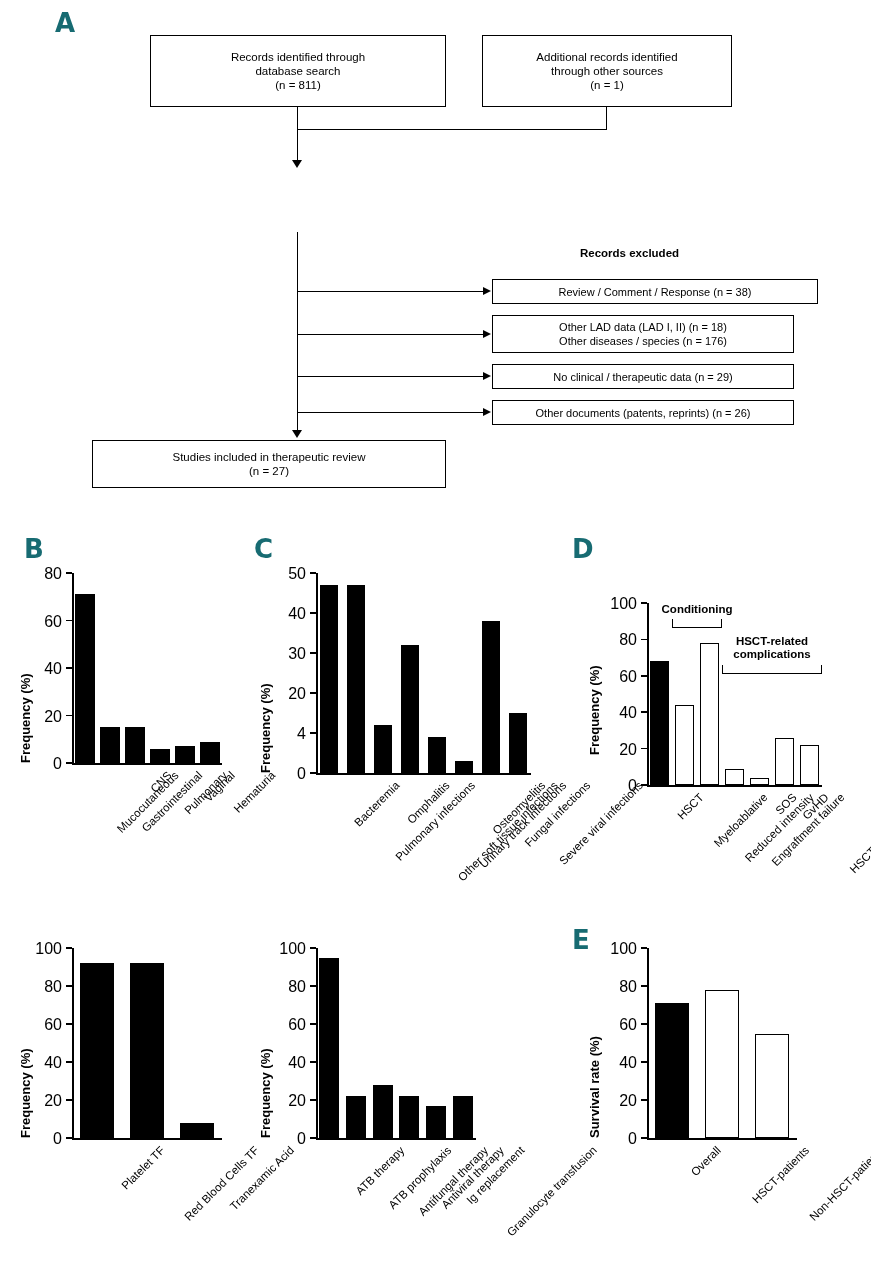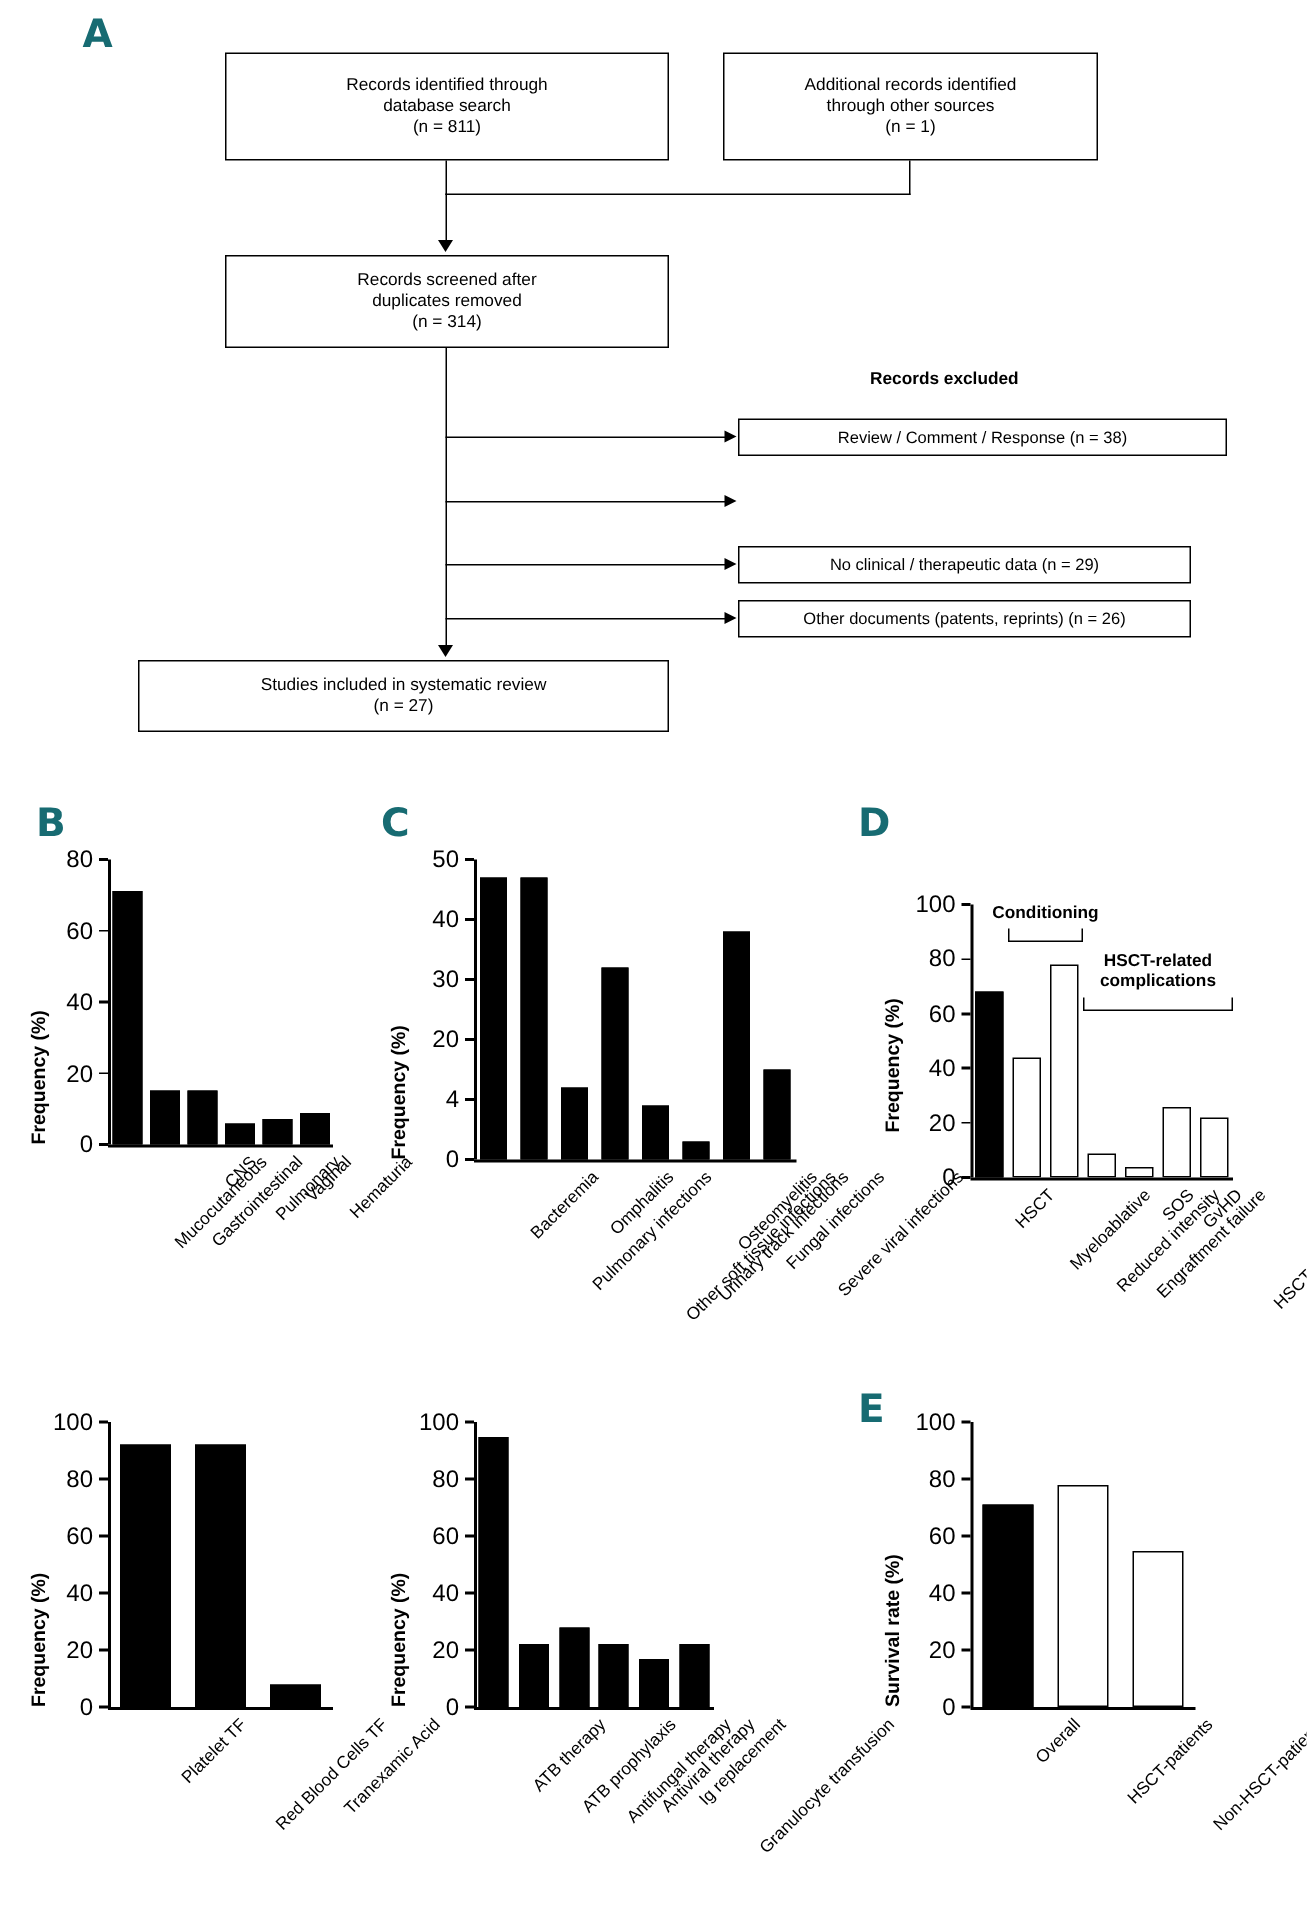--- a/index.html
+++ b/index.html
@@ -49,35 +49,34 @@
     <div>database search</div>
     <div>(n = 811)</div>
   </div>
 
   <div class="fbox" style="left:482px;top:35px;width:250px;height:72px;">
     <div>Additional records identified</div>
     <div>through other sources</div>
     <div>(n = 1)</div>
   </div>
 
-  <div class="fbox" style="left:150px;top:170px;width:296px;height:62px;">
-    <div>Records screened after</div>
-    <div>duplicates removed</div>
-    <div>(n = 314)</div>
-  </div>
 
   <div class="fbox" style="left:92px;top:440px;width:354px;height:48px;">
-    <div>Studies included in systematic review</div>
+    <div>Studies included in therapeutic review</div>
     <div>(n =  27)</div>
   </div>
 
   <div class="exlabel" style="left:580px;top:247px;">Records excluded</div>
 
   <div class="exbox" style="left:492px;top:279px;width:326px;height:25px;">
     <div>Review / Comment / Response (n = 38)</div>
+  </div>
+  <div class="exbox" style="left:492px;top:315px;width:302px;height:38px;">
+    <div>Other LAD data (LAD I, II) (n = 18)</div>
+    <div>Other diseases / species (n = 176)</div>
   </div>
   <div class="exbox" style="left:492px;top:364px;width:302px;height:25px;">
     <div>No clinical / therapeutic data (n = 29)</div>
   </div>
   <div class="exbox" style="left:492px;top:400px;width:302px;height:25px;">
     <div>Other documents (patents, reprints) (n = 26)</div>
   </div>
 
   <div class="ln vln" style="left:297px;top:107px;height:23px;"></div>
   <div class="ln vln" style="left:606px;top:107px;height:23px;"></div>

